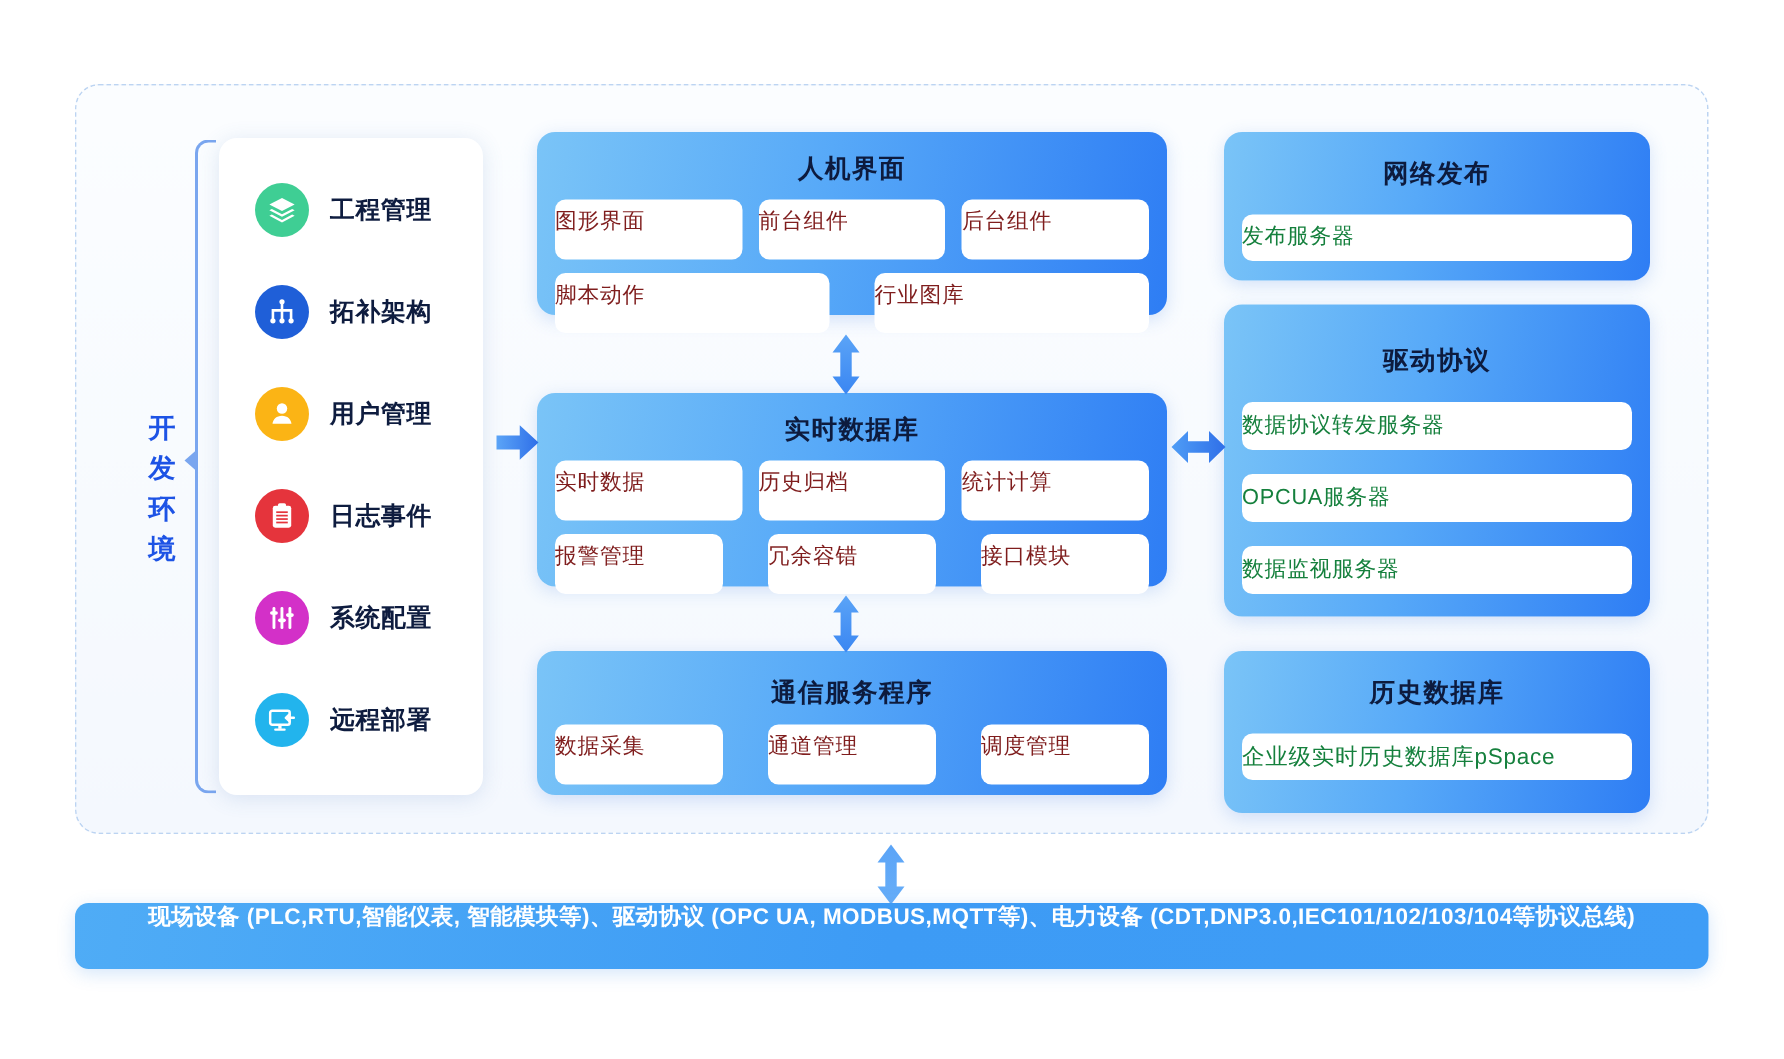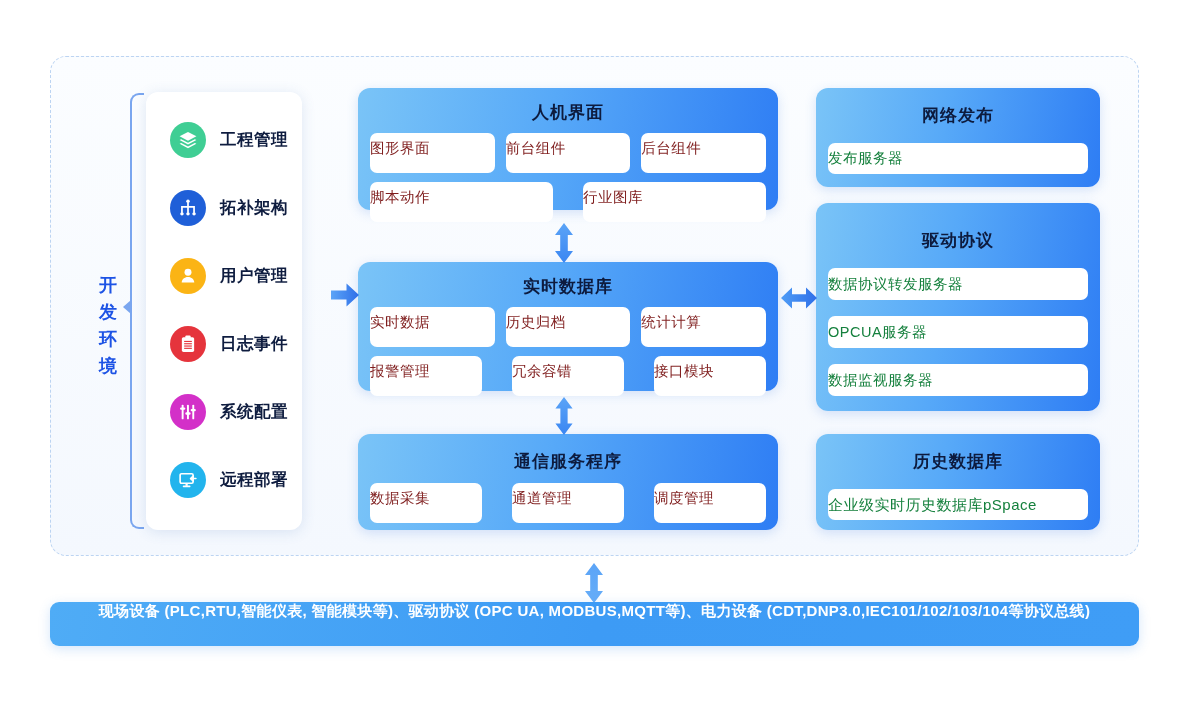--- a/index.html
+++ b/index.html
@@ -36,21 +36,21 @@
     box-sizing:border-box;
   }
   .dev-bracket:after{
     content:"";position:absolute;left:-9px;top:205px;
     border-top:7px solid transparent;border-bottom:7px solid transparent;
     border-right:8px solid #7aa6ef;
   }
 
   
   .sidebar-card{
-    position:absolute;left:146px;top:92px;width:156px;height:438px;
+    position:absolute;left:146px;top:92px;width:176px;height:438px;
     background:#ffffff;border-radius:12px;
     box-shadow:0 2px 14px rgba(70,110,180,.16);
     padding:14px 0 0 0;box-sizing:border-box;
   }
   .side-item{
     display:flex;align-items:center;height:68px;padding-left:24px;
   }
   .side-ico{
     width:36px;height:36px;border-radius:50%;
     display:flex;align-items:center;justify-content:center;flex:0 0 36px;
@@ -85,21 +85,21 @@
     margin-bottom:9px;white-space:nowrap;margin-top:16px;
   }
   .chip-wide:last-child{margin-bottom:0;}
 
   
   #panel-hmi{left:358px;top:88px;width:420px;height:122px;}
   #panel-rtdb{left:358px;top:262px;width:420px;height:129px;}
   #panel-comm{left:358px;top:434px;width:420px;height:96px;}
   #panel-web{left:816px;top:88px;width:284px;height:99px;}
   #panel-ext{left:816px;top:203px;width:284px;height:208px;}
-  #panel-hist{left:816px;top:434px;width:284px;height:96px;}
+  #panel-hist{left:816px;top:434px;width:284px;height:108px;}
 
   #panel-ext .panel-title{margin:16px 0 12px 0;}
   #panel-ext .chip-wide{height:32px;line-height:32px;margin-bottom:12px;}
   #panel-web .panel-title{margin:6px 0 10px 0;}
   #panel-web .chip-wide{height:31px;line-height:31px;}
   #panel-hist .panel-title{margin:6px 0 10px 0;}
   #panel-hist .chip-wide{height:31px;line-height:31px;font-size:15px;}
   #panel-comm .panel-title{margin:6px 0 10px 0;}
 
   

